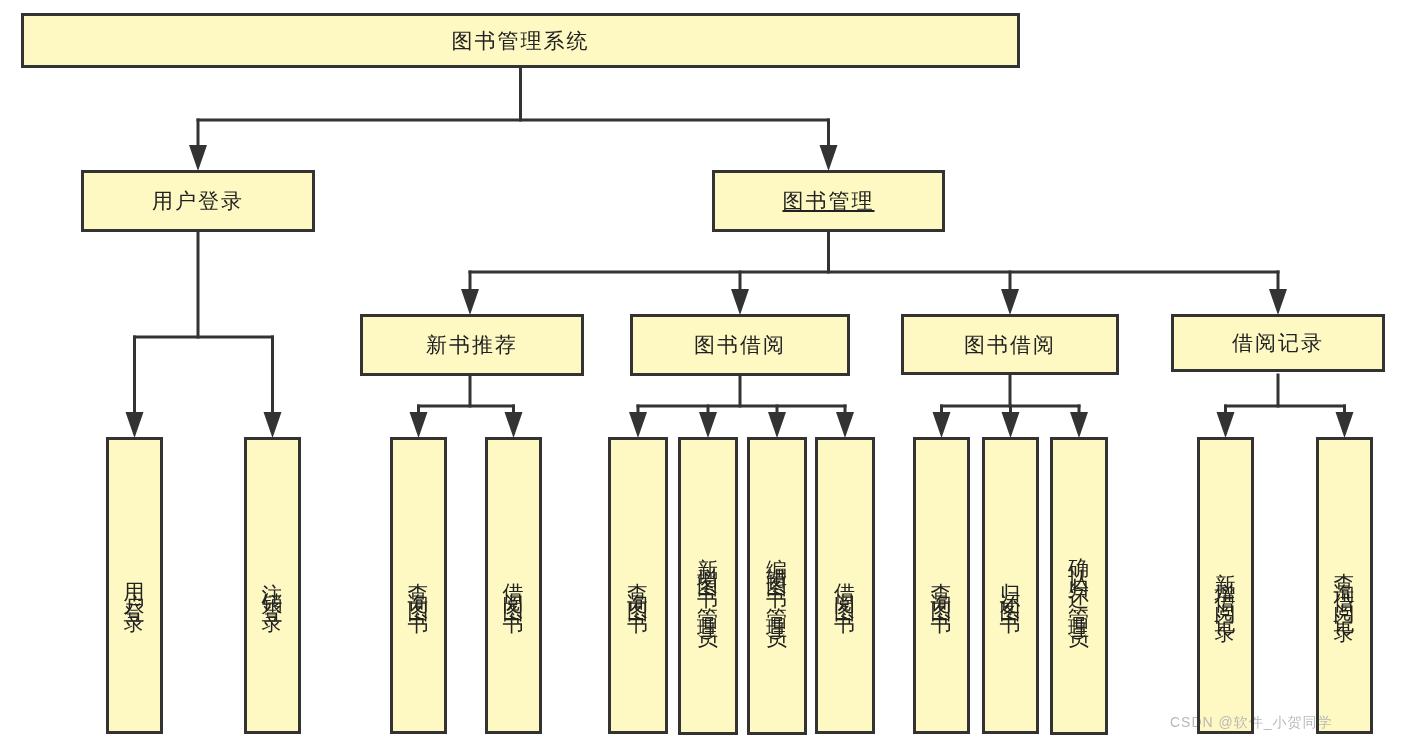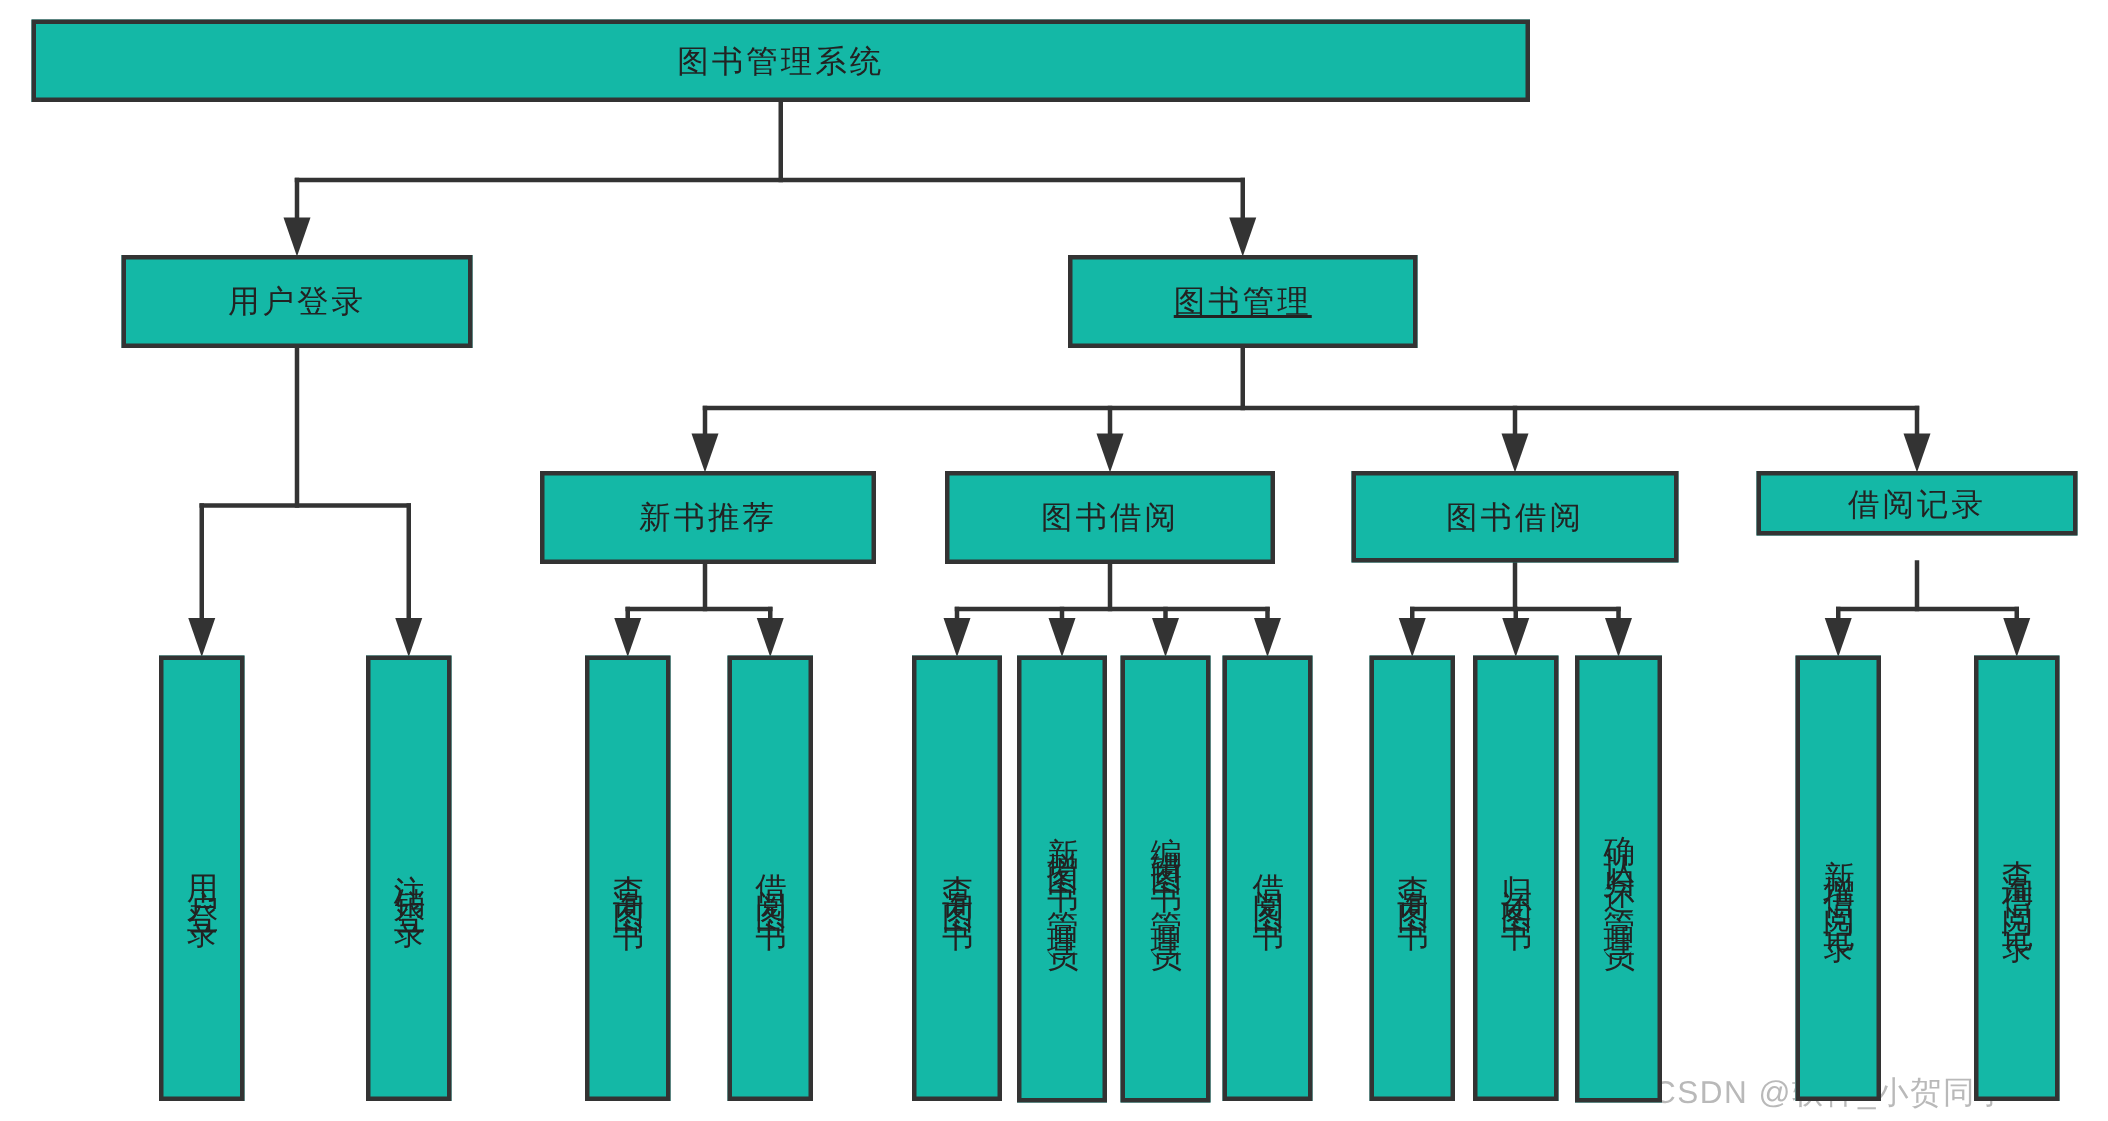--- a/index.html
+++ b/index.html
@@ -25,21 +25,21 @@
   #nodes-layer {
     position: absolute;
     left: 0; top: 0;
     width: 1405px;
     height: 747px;
     z-index: 2;
   }
   .box {
     position: absolute;
     box-sizing: border-box;
-    background: #14b8a6;
+    background: #fef9c3;
     border: 3px solid #333333;
     display: flex;
     align-items: center;
     justify-content: center;
     color: #222222;
   }
   .box.h span {
     font-size: 21px;
     letter-spacing: 2px;
     white-space: nowrap;
@@ -48,23 +48,23 @@
   .box.v span {
     writing-mode: vertical-rl;
     text-orientation: mixed;
     font-size: 21px;
     letter-spacing: 10px;
     line-height: 1;
     color: #222222;
   }
   #watermark {
     position: absolute;
-    left: 1102px;
+    left: 1170px;
     top: 714px;
-    font-size: 21px;
+    font-size: 14px;
     letter-spacing: 1px;
     color: #b9b9b9;
     white-space: nowrap;
     z-index: 3;
     mix-blend-mode: darken;
   }
 </style>
 </head>
 <body>
 
@@ -135,21 +135,21 @@
       </div>
       <div class="box h" style="left: 360px; top: 314px; width: 224px; height: 62px; border-color: rgb(51, 51, 51);">
         <span>新书推荐</span>
       </div>
       <div class="box h" style="left: 630px; top: 314px; width: 220px; height: 62px; border-color: rgb(51, 51, 51); justify-content: center;">
         <span>图书借阅</span>
       </div>
       <div class="box h" style="left: 901px; top: 314px; width: 218px; height: 61px; border-color: rgb(51, 51, 51);">
         <span>图书借阅</span>
       </div>
-      <div class="box h" style="left: 1171px; top: 314px; width: 214px; height: 43px; border-color: rgb(51, 51, 51);">
+      <div class="box h" style="left: 1171px; top: 314px; width: 214px; height: 58px; border-color: rgb(51, 51, 51);">
         <span>借阅记录</span>
       </div>
       <div class="box v" style="left: 106px; top: 437px; width: 57px; height: 297px; border-color: rgb(51, 51, 51);">
         <span>用户登录</span>
       </div>
       <div class="box v" style="left: 244px; top: 437px; width: 57px; height: 297px; border-color: rgb(51, 51, 51);">
         <span>注销登录</span>
       </div>
       <div class="box v" style="left: 390px; top: 437px; width: 57px; height: 297px; border-color: rgb(51, 51, 51);">
         <span>查询图书</span>

